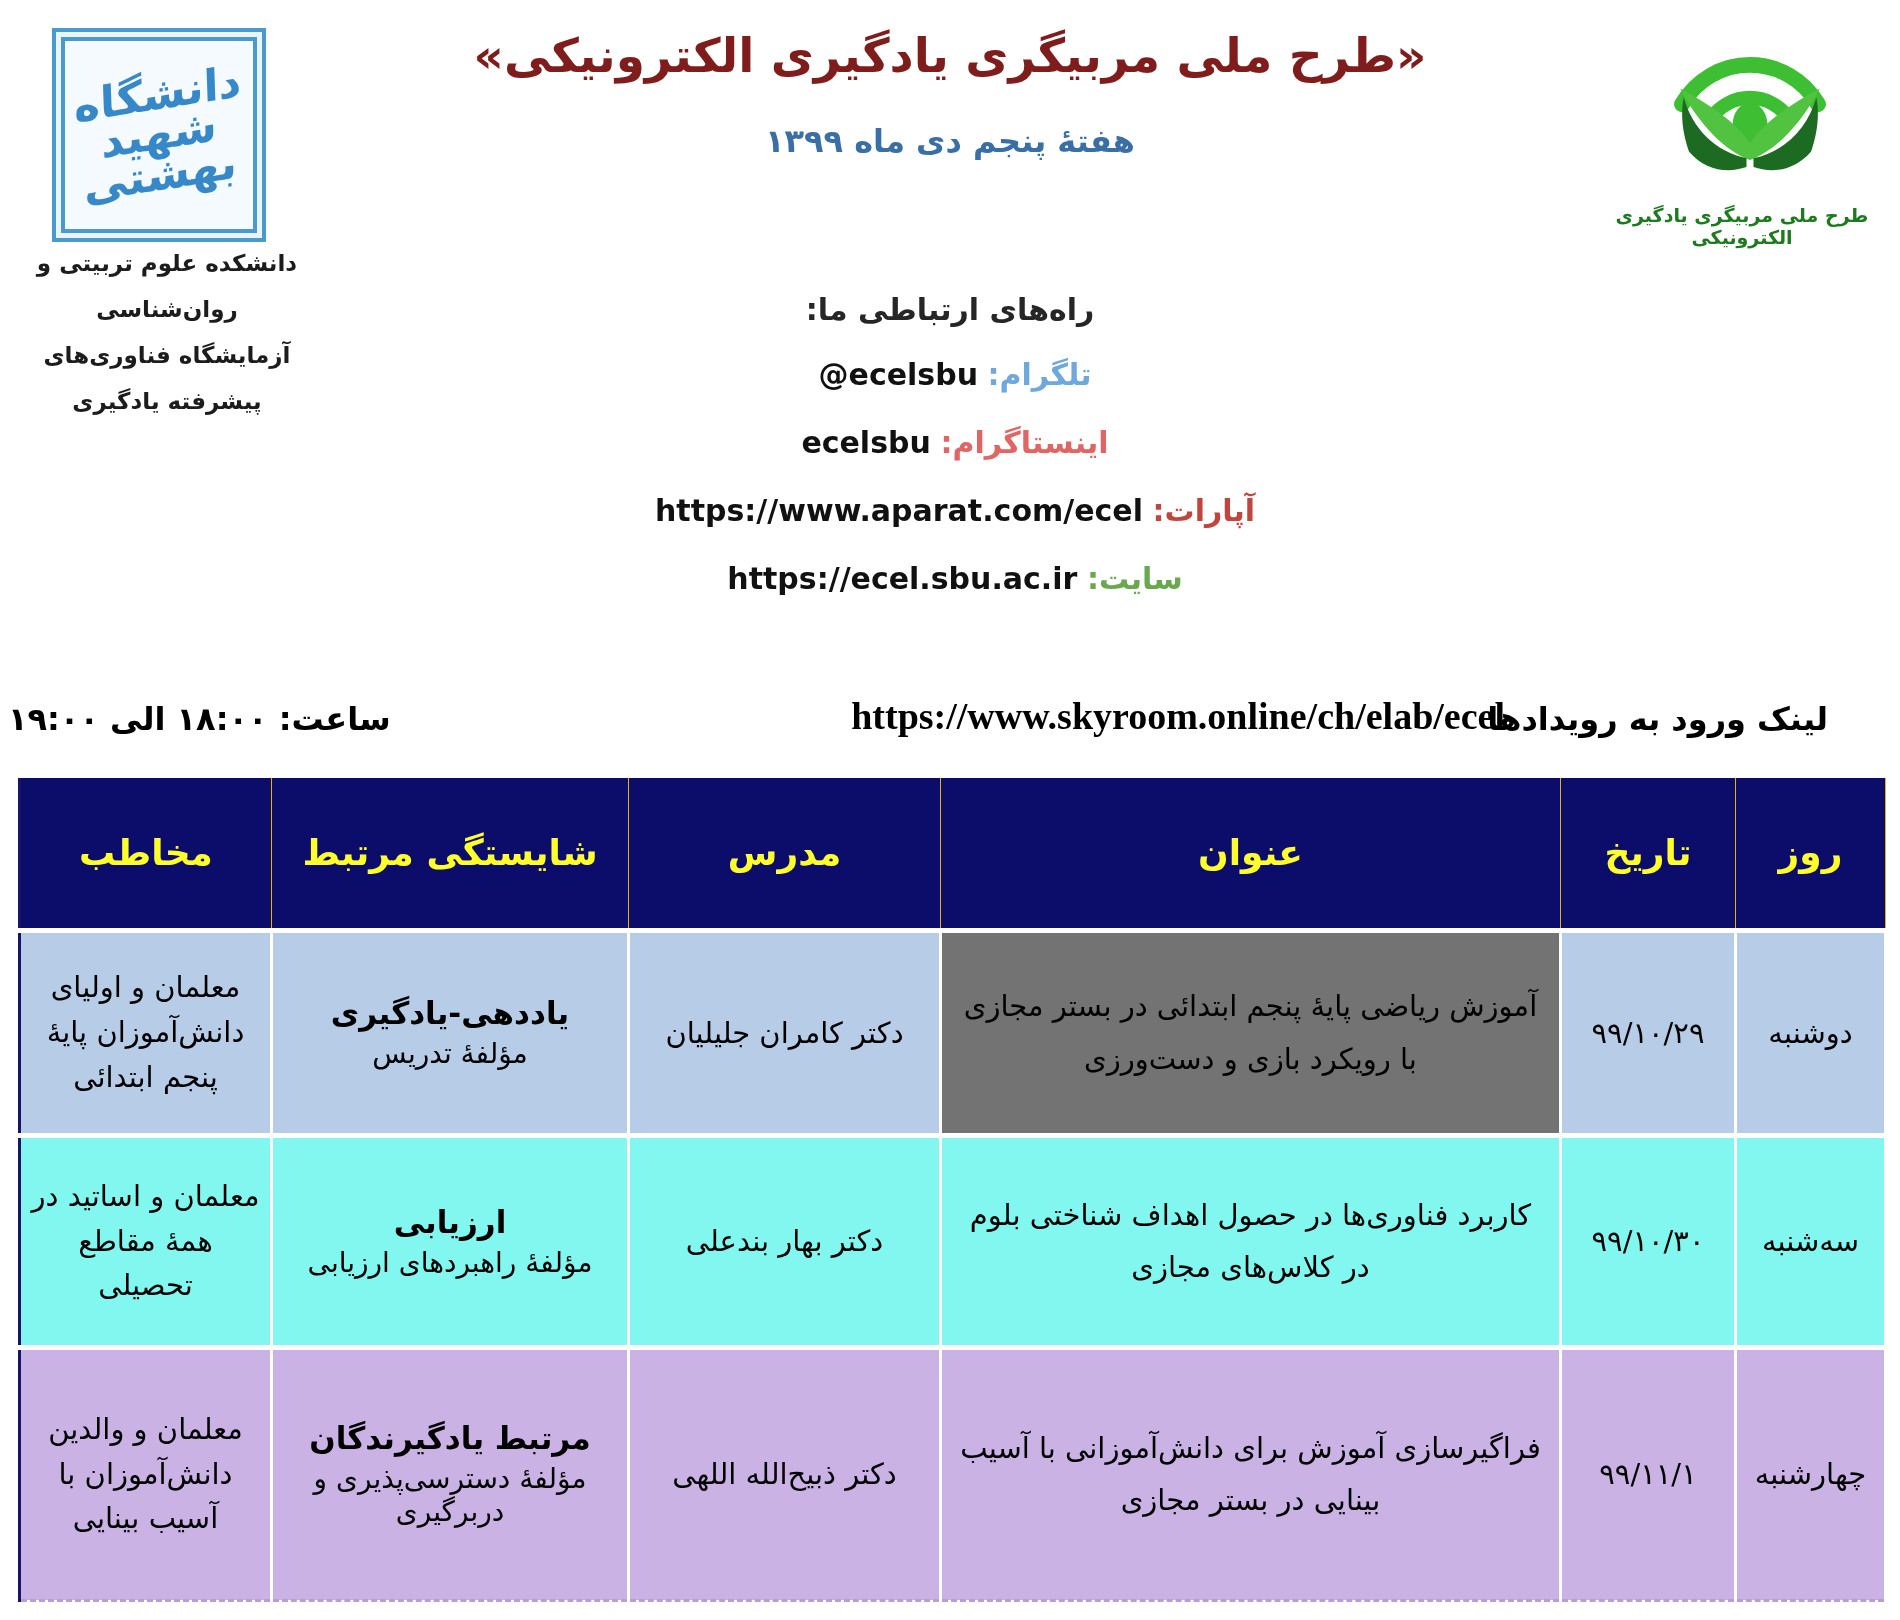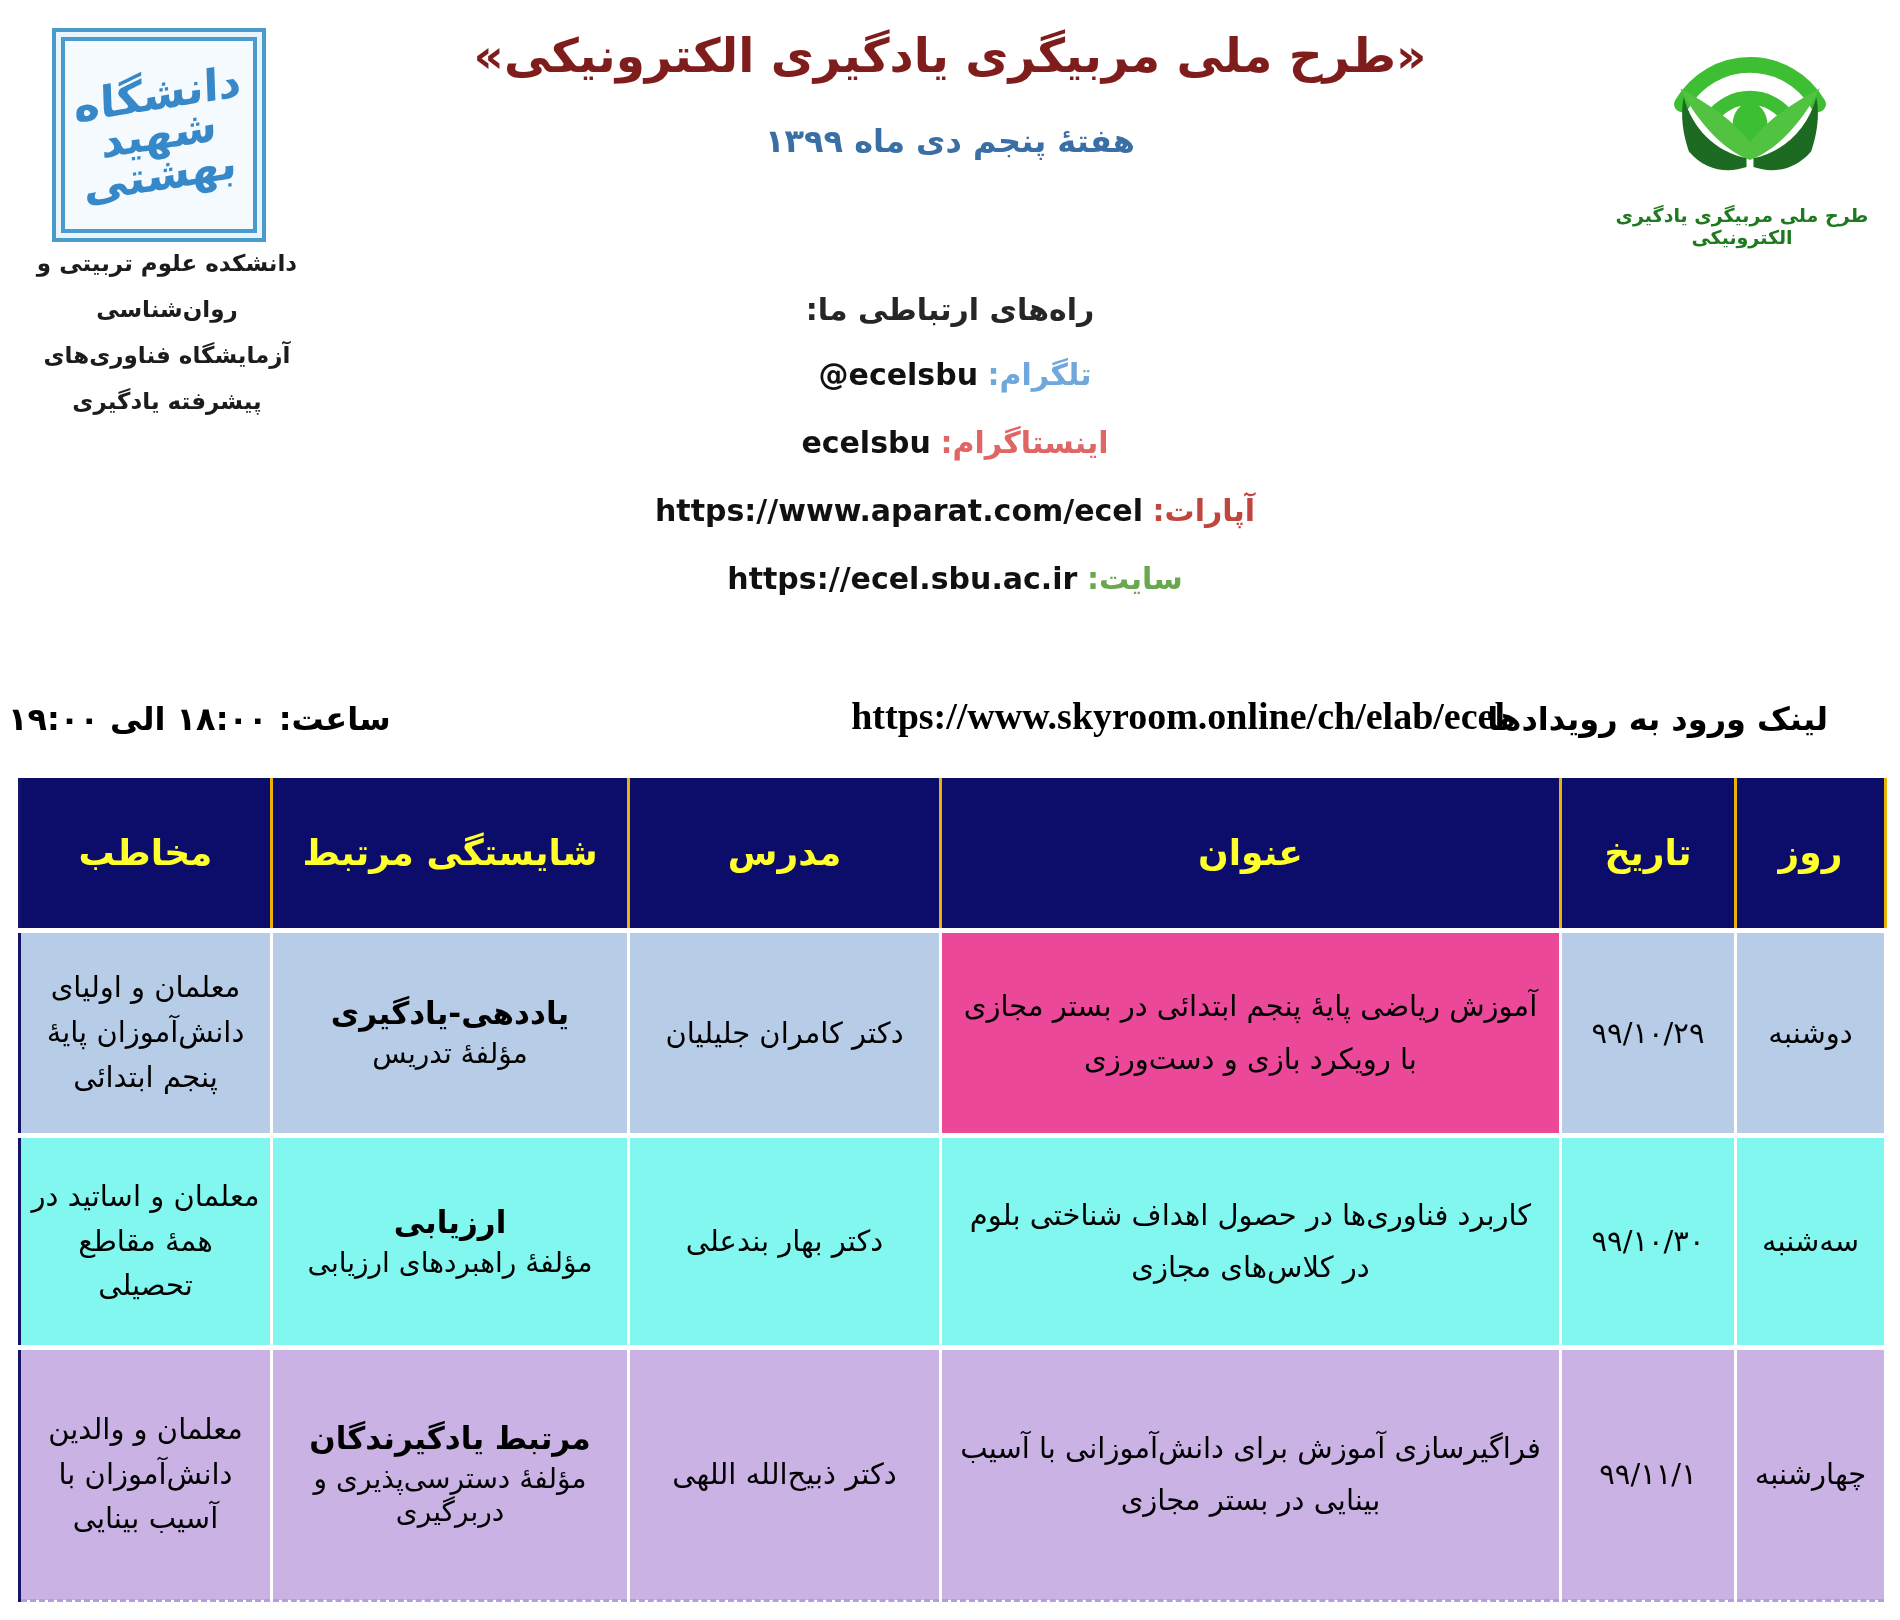--- a/index.html
+++ b/index.html
@@ -38,21 +38,21 @@
   .time-text   { position:absolute; left:8px;  top:700px; font-size:32px; font-weight:bold; color:#000; }
   .link-url    { position:absolute; right:395px; top:694px; direction:ltr; unicode-bidi:isolate;
                  font-family:"Liberation Serif", serif; font-weight:bold; font-size:38px; color:#000; }
   .link-label  { position:absolute; right:72px; top:700px; font-size:32px; font-weight:bold; color:#000; }
 
   
   table.schedule { position:absolute; left:18px; top:778px; width:1866px;
                    border-collapse:collapse; table-layout:fixed;
                    border-left:3px solid #14146b; border-bottom:3px dashed #b49fd8; }
   .schedule th { height:152px; font-size:36px; font-weight:bold; text-align:center;
-                 border-right:3px solid #eab308; }
+                 border-right:1px solid #eab308; }
   .schedule td { text-align:center; vertical-align:middle; color:#000;
                  border-right:3px solid #ffffff; border-top:5px solid #ffffff;
                  padding:6px 10px; font-size:29px; }
   .schedule tbody tr:nth-child(1) { height:205px; }
   .schedule tbody tr:nth-child(2) { height:212px; }
   .schedule tbody tr:nth-child(3) { height:253px; }
   .c-title { line-height:1.8; }
   .c-aud   { line-height:1.55; }
   .comp-main { font-weight:bold; font-size:31px; margin-bottom:6px; }
   .comp-sub  { font-size:28px; }
@@ -127,21 +127,21 @@
         <th style="background-color: rgb(12, 12, 106); color: rgb(255, 255, 43);">عنوان</th>
         <th style="background-color: rgb(12, 12, 106); color: rgb(255, 255, 43);">مدرس</th>
         <th style="background-color: rgb(12, 12, 106); color: rgb(255, 255, 43);">شایستگی مرتبط</th>
         <th style="background-color: rgb(12, 12, 106); color: rgb(255, 255, 43);">مخاطب</th>
       </tr>
     </thead>
     <tbody>
       <tr>
         <td class="c-day" style="background-color: rgb(183, 204, 230);">دوشنبه</td>
         <td class="c-date" style="background-color: rgb(183, 204, 230);">۹۹/۱۰/۲۹</td>
-        <td class="c-title" style="background-color: #ec4899;">آموزش ریاضی پایۀ پنجم ابتدائی در بستر مجازی با رویکرد بازی و دست‌ورزی</td>
+        <td class="c-title" style="background-color: #737373;">آموزش ریاضی پایۀ پنجم ابتدائی در بستر مجازی با رویکرد بازی و دست‌ورزی</td>
         <td class="c-inst" style="background-color: rgb(183, 204, 230);">دکتر کامران جلیلیان</td>
         <td class="c-comp" style="background-color: rgb(183, 204, 230);">
           <div class="comp-main">یاددهی-یادگیری</div>
           <div class="comp-sub">مؤلفۀ تدریس</div>
         </td>
         <td class="c-aud" style="background-color: rgb(183, 204, 230);">معلمان و اولیای دانش‌آموزان پایۀ پنجم ابتدائی</td>
       </tr>
       <tr>
         <td class="c-day" style="background-color: rgb(130, 247, 239);">سه‌شنبه</td>
         <td class="c-date" style="background-color: rgb(130, 247, 239);">۹۹/۱۰/۳۰</td>

